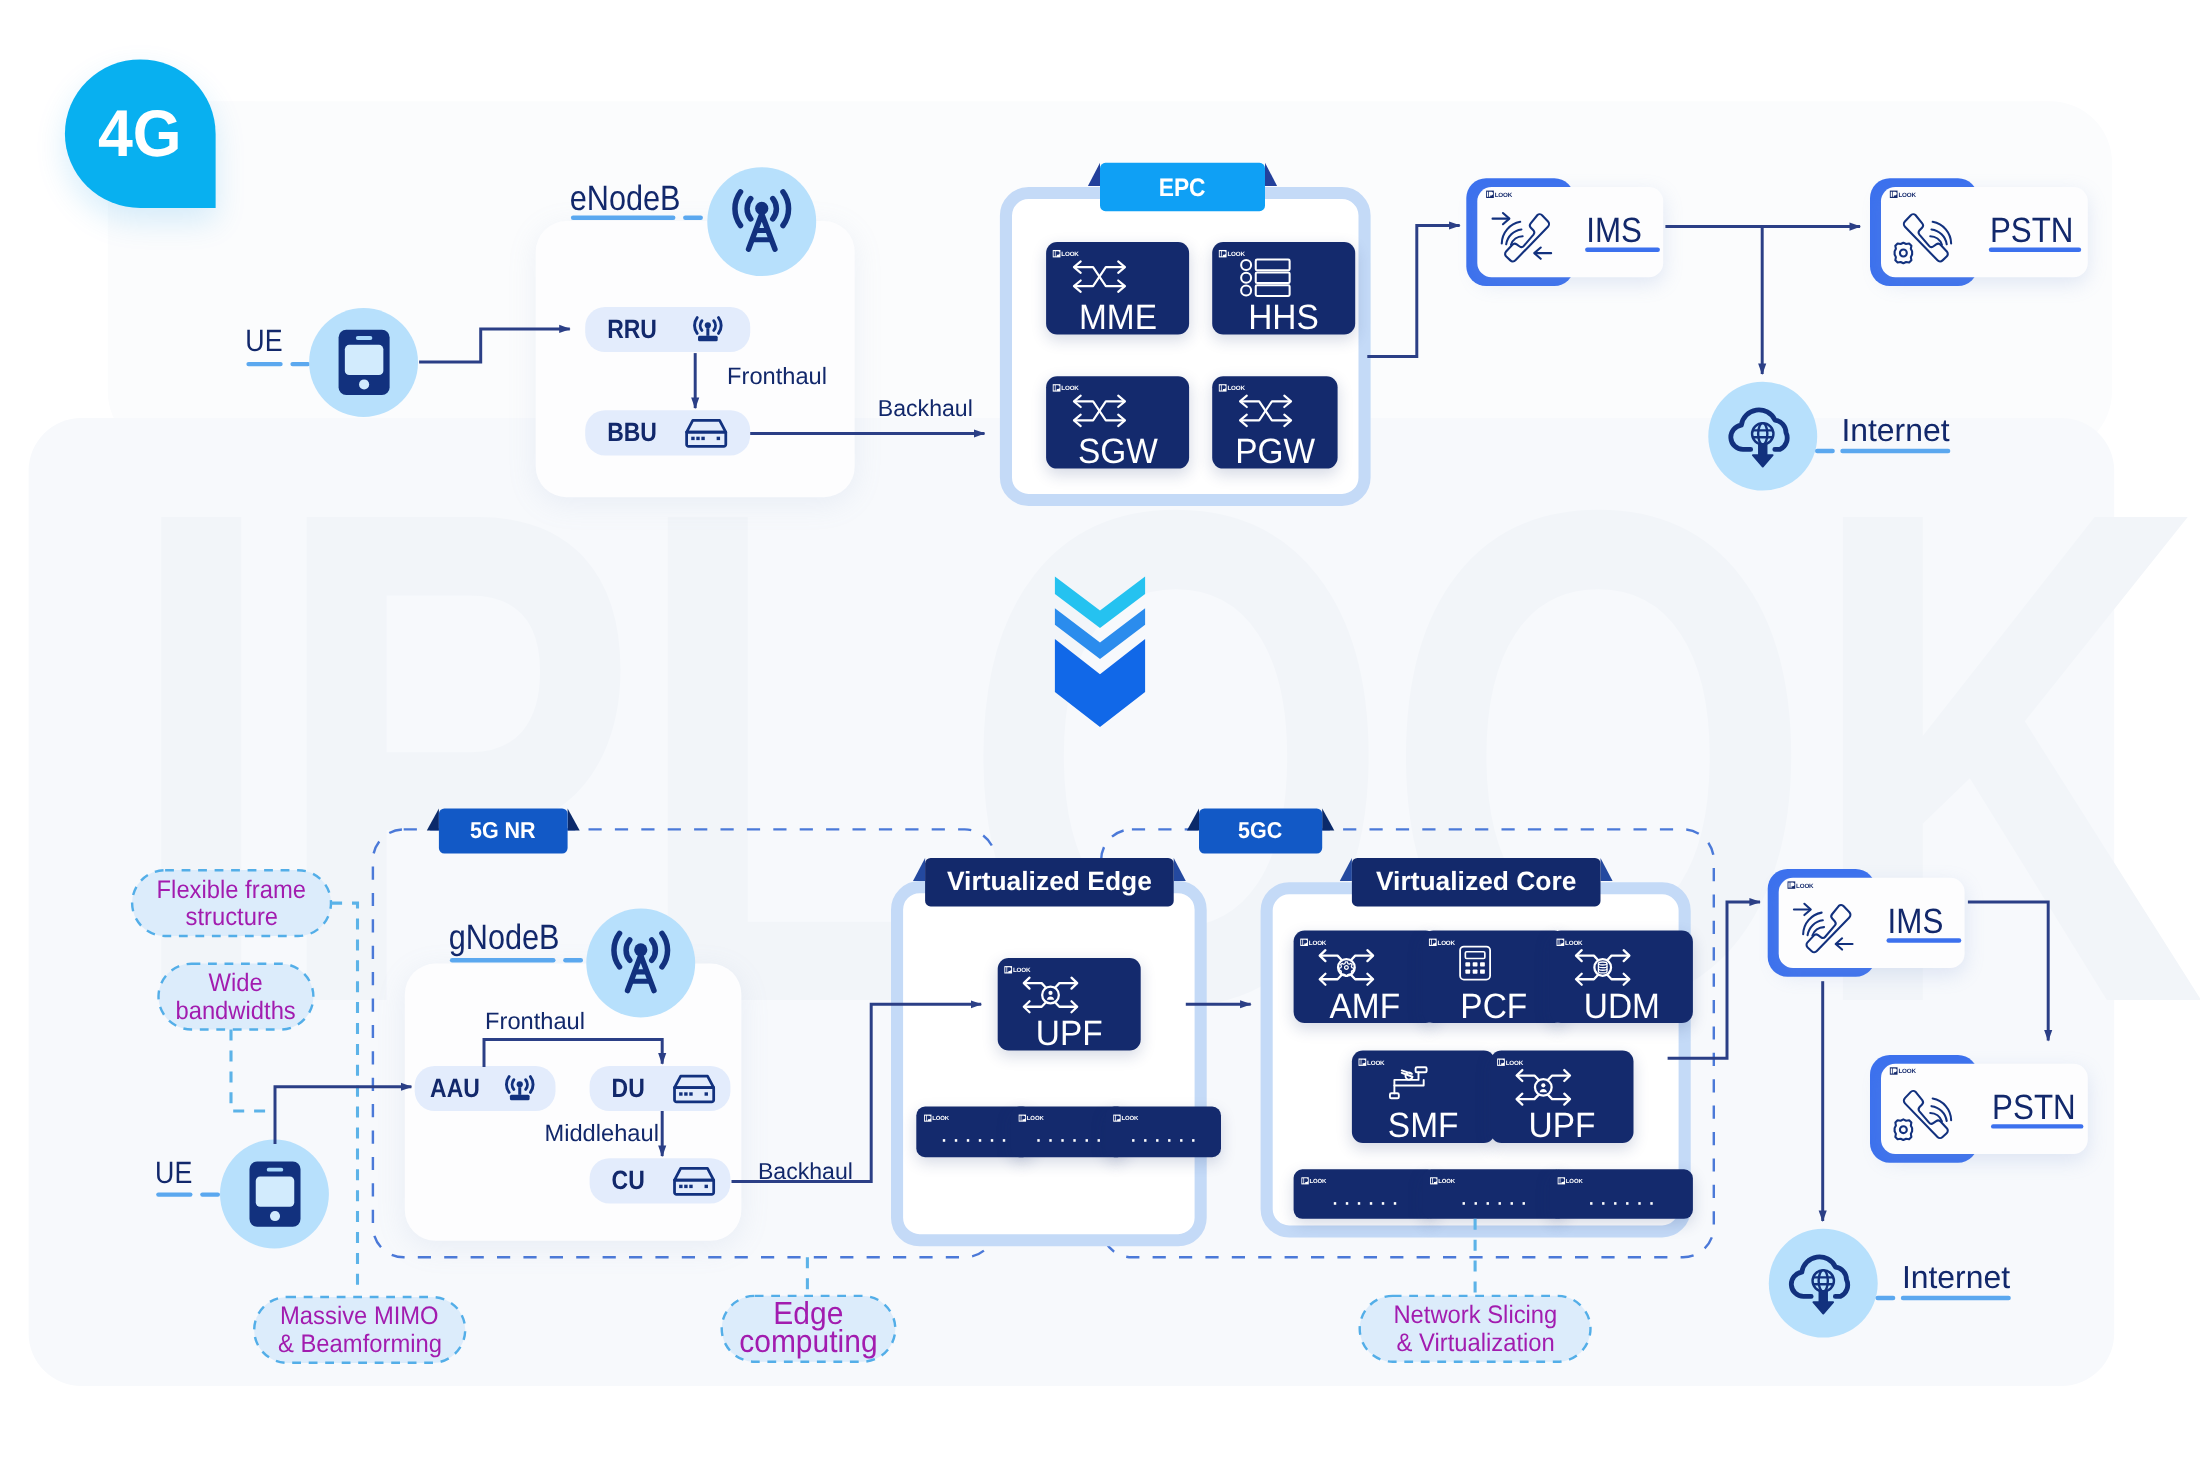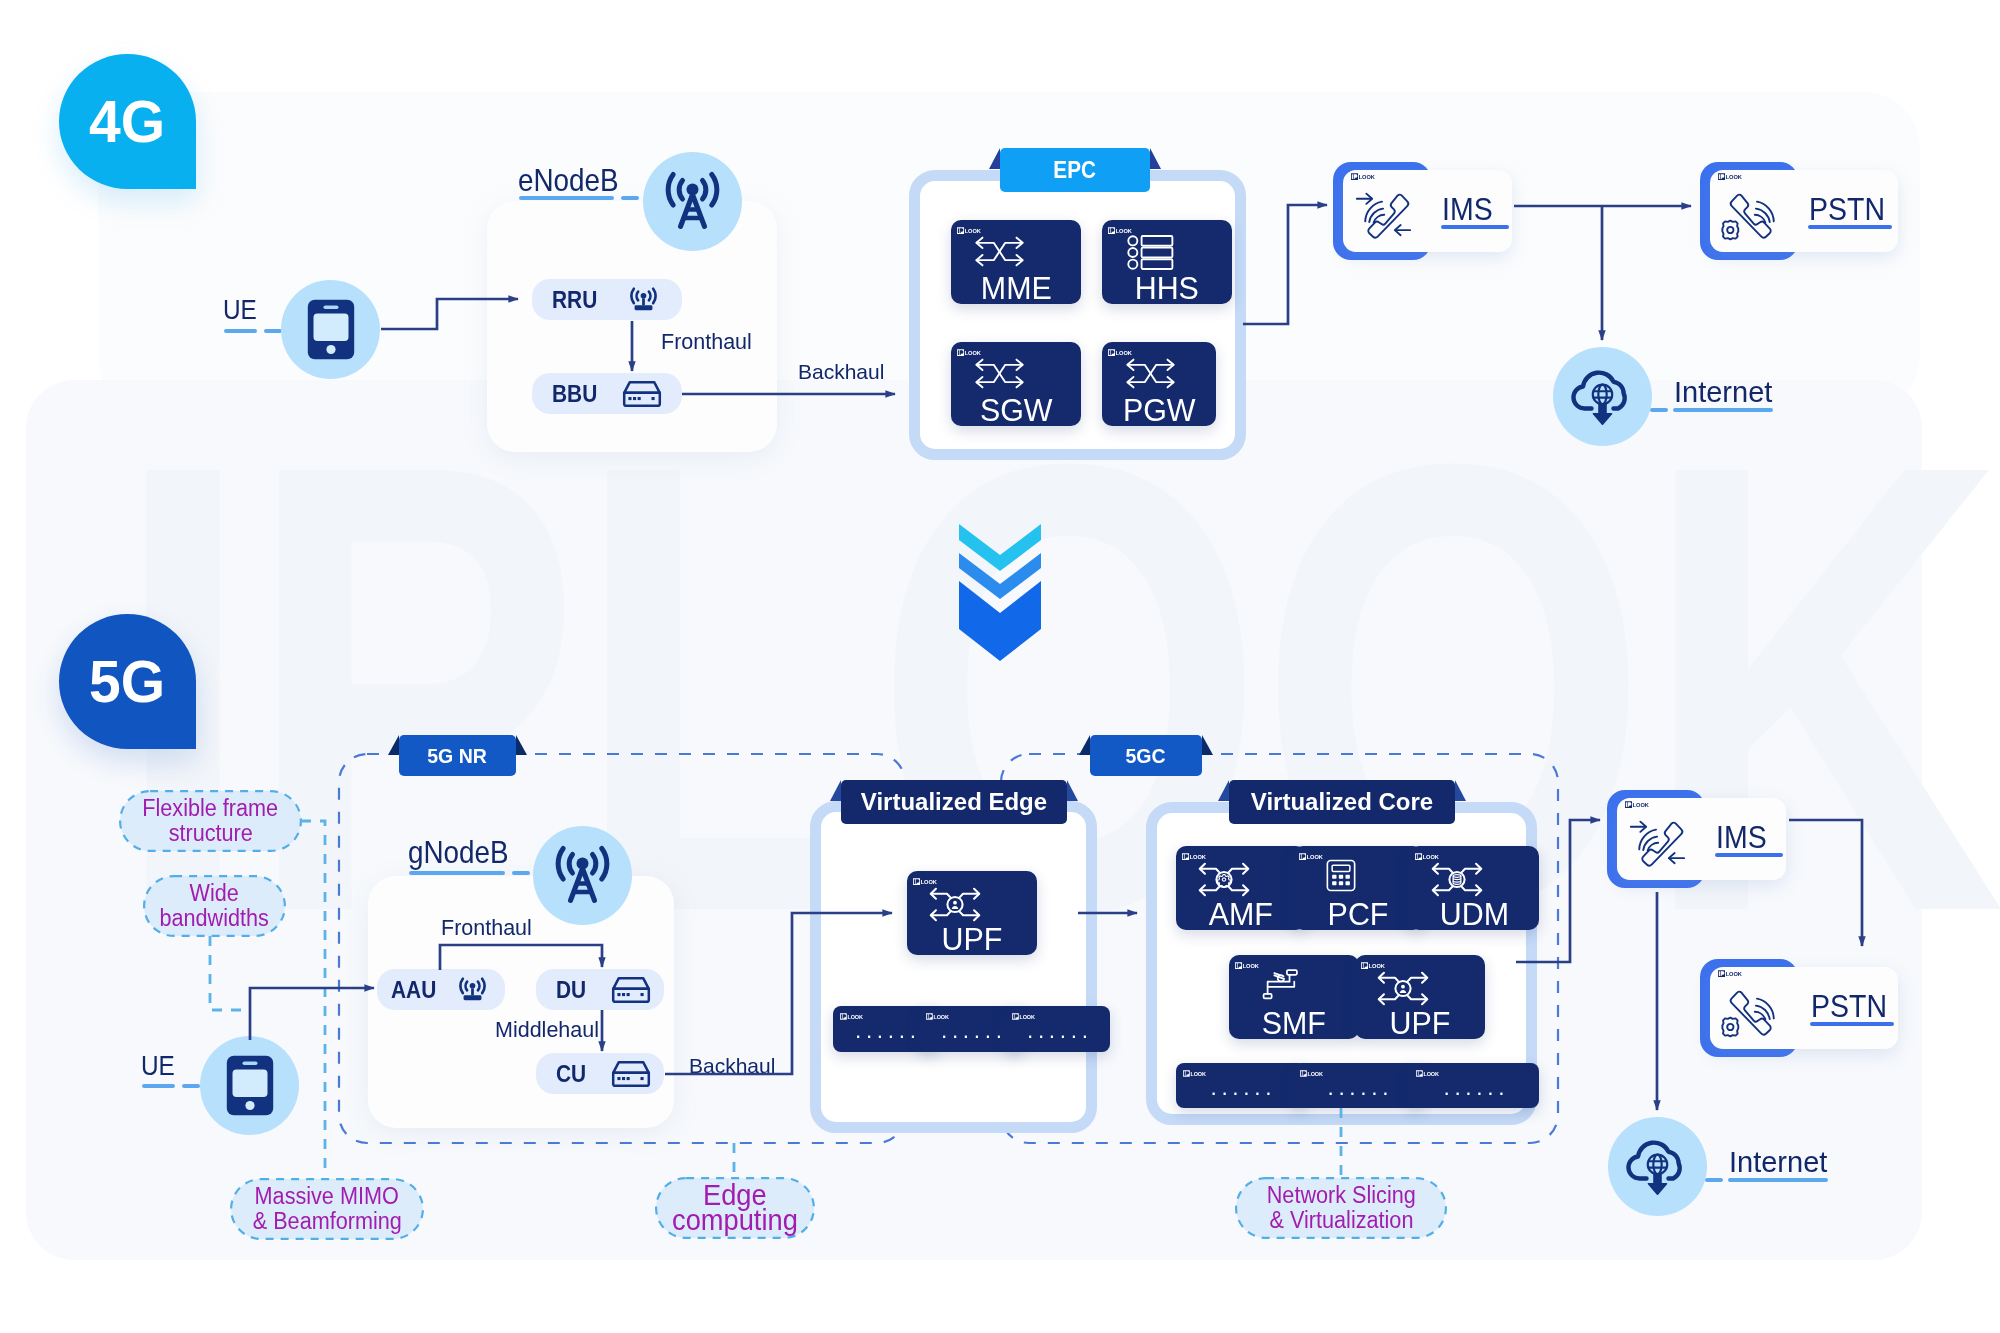--- a/index.html
+++ b/index.html
@@ -301,24 +301,20 @@
     <path d="M1602 207 V340" marker-end="url(#ar)"></path>
   </g>
 </svg>
 
 <svg class="abs" style="left:959px;top:524px;" width="82" height="137" viewBox="0 0 82 137">
   <path d="M0 0 L41 31 L82 0 V16 L41 47 L0 16 Z" fill="#25c2f0"></path>
   <path d="M0 29 L41 60 L82 29 V44 L41 75 L0 44 Z" fill="#2b8ced"></path>
   <path d="M0 57 L41 89 L82 57 V105 L41 137 L0 105 Z" fill="#1168e8"></path>
 </svg>
 
-<div class="badge" style="left:59px;top:614px;width:137px;height:135px;background:#1155c0;font-size:60px;
-            box-shadow:0 12px 28px rgba(20,80,190,.16);">
-  <span class="nrc" style="transform:scaleX(0.95)">5G</span>
-</div>
 
 <svg class="abs" style="left:0;top:0;width:2000px;height:1333px;pointer-events:none;">
   <rect x="339" y="754" width="566" height="389" rx="28" fill="none" stroke="#4b79d8" stroke-width="2.2" stroke-dasharray="12 12"></rect>
   <rect x="1001" y="754" width="557" height="389" rx="28" fill="none" stroke="#4b79d8" stroke-width="2.2" stroke-dasharray="12 12"></rect>
 </svg>
 
 <div class="ribbon" style="left:399px;top:735px;width:117px;height:41px;font-size:21px;">
   <svg class="abs" style="left:-11px;top:0;width:139px;height:41px;" viewBox="0 0 139 41">
     <path d="M0 20 H11 V0 Z" fill="#0b2a6a"></path>
         <path d="M139 20 H128 V0 Z" fill="#0b2a6a"></path>

